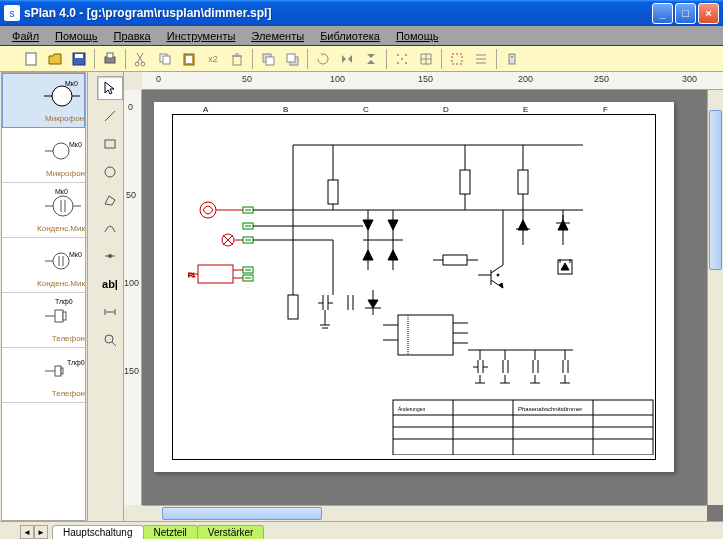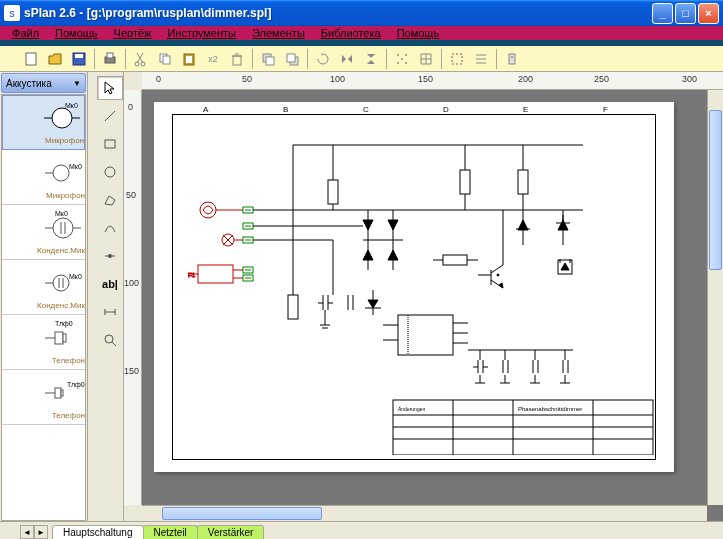--- a/index.html
+++ b/index.html
@@ -6,21 +6,21 @@
 body { font-family: Tahoma, sans-serif; font-size: 11px; background: #ece9d8; overflow: hidden; width: 723px; height: 539px; }
 
 .titlebar { height: 26px; background: linear-gradient(to bottom, #3a95ff 0%, #0561e2 8%, #0a55cf 50%, #0a55cf 92%, #074bbb 100%); display: flex; align-items: center; padding: 0 4px; color: white; }
 .titlebar-icon { width: 16px; height: 16px; background: #fff; margin-right: 4px; border-radius: 2px; display: flex; align-items: center; justify-content: center; font-size: 10px; color: #0a55cf; }
 .titlebar-text { flex: 1; font-size: 12px; font-weight: bold; text-shadow: 1px 1px 1px rgba(0,0,0,0.3); }
 .win-btns { display: flex; gap: 2px; }
 .win-btn { width: 21px; height: 21px; border-radius: 3px; border: 1px solid #fff; display: flex; align-items: center; justify-content: center; font-weight: bold; font-size: 11px; color: white; }
 .win-btn.min, .win-btn.max { background: linear-gradient(to bottom, #70a8f7, #2b69d8); }
 .win-btn.close { background: linear-gradient(to bottom, #f5947a, #e14d2c); }
 
-.menubar { height: 20px; background: #be185d; display: flex; align-items: center; padding: 0 4px; border-bottom: 6px solid #0c4a6e; }
+.menubar { height: 20px; background: #a3a3a3; display: flex; align-items: center; padding: 0 4px; border-bottom: 1px solid #0c4a6e; }
 .menu-item { padding: 2px 8px; text-decoration: underline; cursor: default; }
 .menu-item:first-letter { text-decoration: underline; }
 
 .toolbar { height: 26px; background: #fef9c3; display: flex; align-items: center; padding: 2px 20px; gap: 2px; border-bottom: 1px solid #aca899; }
 .tool-btn { width: 22px; height: 22px; display: flex; align-items: center; justify-content: center; border: 1px solid transparent; border-radius: 2px; }
 .tool-sep { width: 1px; height: 20px; background: #aca899; margin: 0 2px; }
 
 .main { display: flex; height: 449px; }
 .sidebar { width: 88px; background: #ece9d8; border-right: 1px solid #aca899; display: flex; flex-direction: column; }
 .sidebar-header { height: 20px; background: linear-gradient(to bottom, #c8d7f5, #8daee6); border: 1px solid #7a96df; display: flex; align-items: center; padding: 0 4px; font-size: 10px; border-radius: 2px; margin: 1px; }
@@ -55,32 +55,32 @@
 .scroll-thumb-h { position: absolute; left: 20px; top: 1px; width: 160px; height: 13px; background: linear-gradient(#d1e3fb,#aecdf5); border: 1px solid #7a96df; border-radius: 2px; }
 .scroll-thumb-v { position: absolute; top: 20px; left: 1px; height: 160px; width: 13px; background: linear-gradient(to right,#d1e3fb,#aecdf5); border: 1px solid #7a96df; border-radius: 2px; }
 
 svg { display: block; }
 </style>
 </head>
 <body>
 
 <div class="titlebar">
   <div class="titlebar-icon">s</div>
-  <div class="titlebar-text">sPlan 2.6 - [g:\program\rusplan\dimmer.spl]</div>
+  <div class="titlebar-text">sPlan 4.0 - [g:\program\rusplan\dimmer.spl]</div>
   <div class="win-btns">
     <div class="win-btn min">_</div>
     <div class="win-btn max">□</div>
     <div class="win-btn close">×</div>
   </div>
 </div>
 
 <div class="menubar">
   <span class="menu-item">Файл</span>
   <span class="menu-item">Помощь</span>
-  <span class="menu-item">Чертёж</span>
+  <span class="menu-item">Правка</span>
   <span class="menu-item">Инструменты</span>
   <span class="menu-item">Элементы</span>
   <span class="menu-item">Библиотека</span>
   <span class="menu-item">Помощь</span>
 </div>
 
 <div class="toolbar">
   <div class="tool-btn">
       <svg width="16" height="16">
         <rect x="3" y="2" width="10" height="12" fill="white" stroke="#666"></rect>
@@ -191,24 +191,20 @@
   <div class="tool-btn">
       <svg width="16" height="16">
         <rect x="5" y="3" width="6" height="10" fill="#ddd" stroke="#888"></rect>
         <circle cx="8" cy="6" r="1" fill="#888"></circle>
       </svg>
     </div>
 </div>
 
 <div class="main">
   <div class="sidebar">
-    <div class="sidebar-header">
-      <span>Аккустика</span>
-      <span class="arrow">▼</span>
-    </div>
     <div class="palette">
       <div class="pal-item sel">
         <div class="pal-icon">
             <svg width="44" height="36">
               <line x1="4" y1="18" x2="12" y2="18" stroke="#000"></line>
               <circle cx="22" cy="18" r="10" fill="white" stroke="#000"></circle>
               <line x1="32" y1="18" x2="40" y2="18" stroke="#000"></line>
               <text x="25" y="8" font-size="7">Мк0</text>
             </svg>
           </div>

